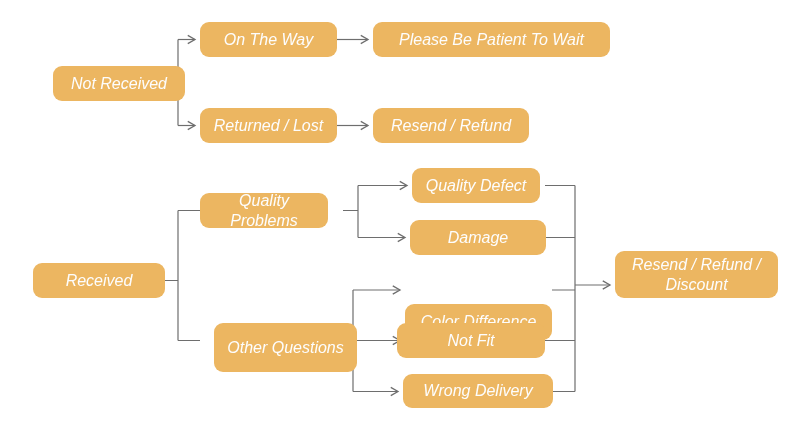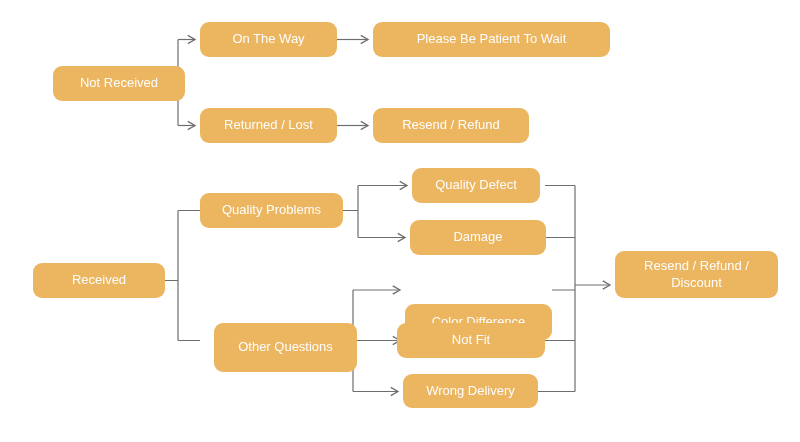--- a/index.html
+++ b/index.html
@@ -32,38 +32,39 @@
   }
   .node {
     position: absolute;
     background: var(--node-fill);
     color: var(--node-text);
     border-radius: 9px;
     display: flex;
     align-items: center;
     justify-content: center;
     text-align: center;
-    font-size: 13px;
+    font-size: 16px;
     line-height: 1.25;
     padding: 16px 6px;
+    font-style: italic;
   }
   
   #n-not-received      { left: 33px;  top: 66px;  width: 132px; height: 35px; margin-left: 20px; }
   #n-on-the-way        { left: 200px; top: 22px;  width: 137px; height: 35px; }
   #n-please-wait       { left: 373px; top: 22px;  width: 237px; height: 35px; }
   #n-returned-lost     { left: 200px; top: 108px; width: 137px; height: 35px; }
   #n-resend-refund     { left: 373px; top: 108px; width: 156px; height: 35px; }
   #n-received          { left: 33px;  top: 263px; width: 132px; height: 35px; }
-  #n-quality-problems  { left: 200px; top: 193px; width: 143px; height: 35px; }
+  #n-quality-problems  { left: 200px; top: 193px; width: 128px; height: 35px; }
   #n-other-questions   { left: 214px; top: 323px; width: 143px; height: 49px; }
   #n-quality-defect    { left: 412px; top: 168px; width: 128px; height: 35px; }
   #n-damage            { left: 410px; top: 220px; width: 136px; height: 35px; }
   #n-color-difference  { left: 405px; top: 272px; width: 147px; height: 36px; margin-top: 32px; }
   #n-not-fit           { left: 397px; top: 323px; width: 148px; height: 35px; }
-  #n-wrong-delivery    { left: 403px; top: 374px; width: 135px; height: 34px; }
+  #n-wrong-delivery    { left: 403px; top: 374px; width: 150px; height: 34px; }
   #n-resend-discount   { left: 615px; top: 251px; width: 163px; height: 47px; }
 </style>
 </head>
 <body>
 
 <div class="canvas">
 
   <svg class="connectors" viewBox="0 0 800 442" xmlns="http://www.w3.org/2000/svg">
     <defs>
       <marker id="arw" viewBox="0 0 10 10" refX="8.2" refY="5" markerWidth="9" markerHeight="9" orient="auto">

